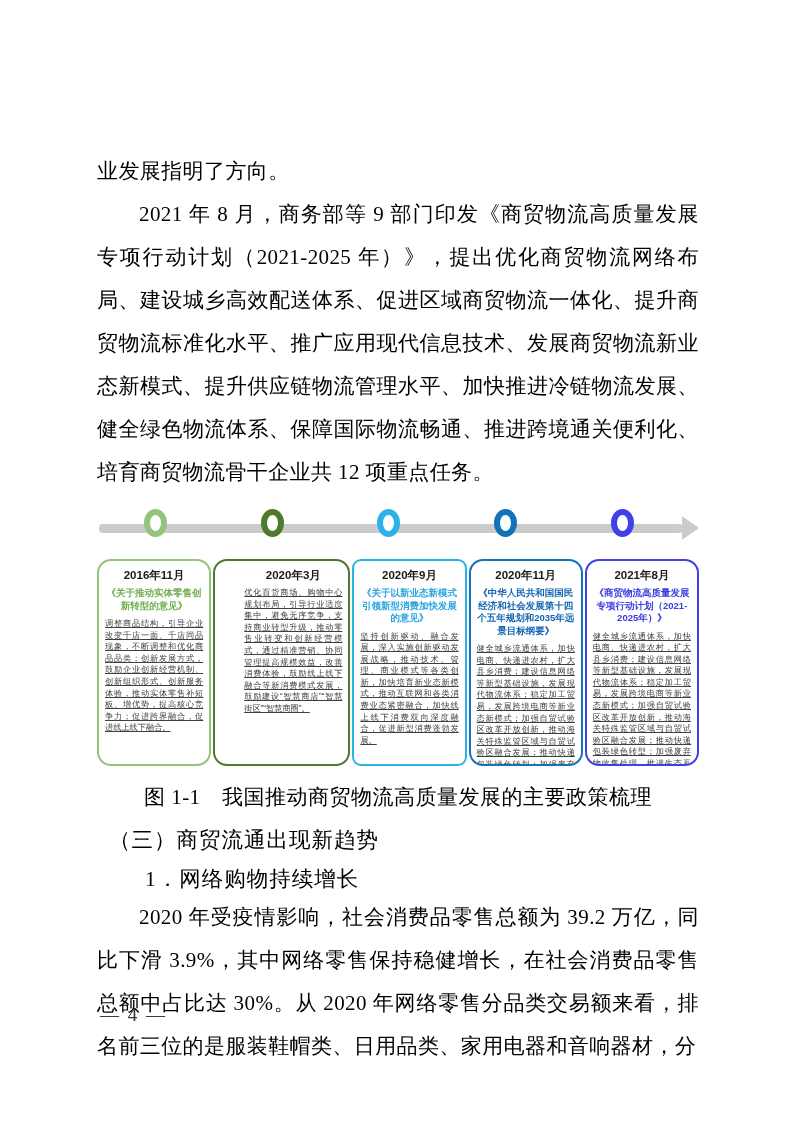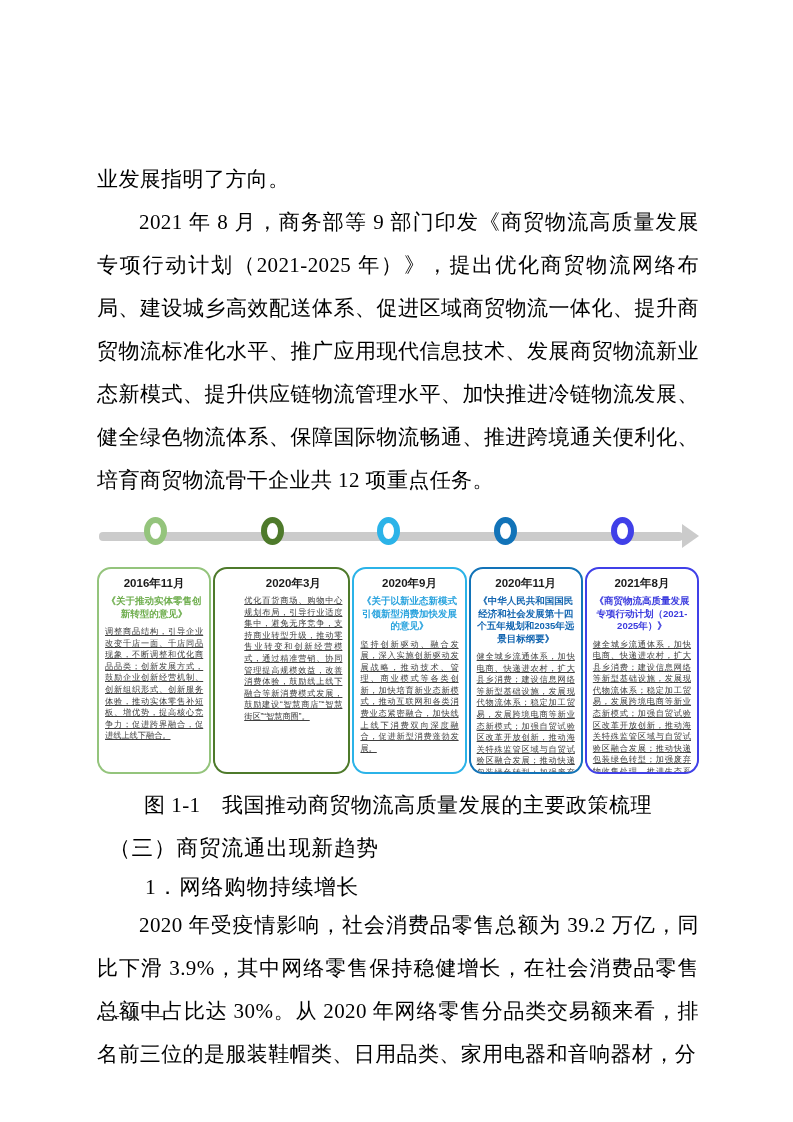--- a/index.html
+++ b/index.html
@@ -8,21 +8,21 @@
     position:relative;
     width:793px; height:1122px;
     margin:0 auto;
     background:#ffffff;
     font-family:"Liberation Serif", serif;
     color:#000;
     overflow:hidden;
   }
   .content {
     position:absolute;
-    left:97px; top:158px;
+    left:97px; top:150px;
     width:602px;
   }
   .body-text {
     font-size:21px;
     line-height:43px;
     text-align:justify;
     text-justify:inter-ideograph;
     letter-spacing:0.4px;
   }
   .indent { text-indent:2em; }
@@ -147,21 +147,21 @@
       <div class="boxes-row">
         <div class="milestone" style="border-color: rgb(148, 196, 124);">
           <div class="m-date">2016年11月</div>
           <div class="m-title" style="color: rgb(111, 174, 78);">《关于推动实体零售创新转型的意见》</div>
           <div class="m-body">调整商品结构，引导企业改变千店一面、千店同品现象，不断调整和优化商品品类；创新发展方式，鼓励企业创新经营机制、创新组织形式、创新服务体验，推动实体零售补短板、增优势，提高核心竞争力；促进跨界融合，促进线上线下融合。</div>
         </div>
         <div class="milestone" style="border-color: rgb(78, 122, 43); padding-left: 29px;">
           <div class="m-date">2020年3月</div>
           <div class="m-body">优化百货商场、购物中心规划布局，引导行业适度集中，避免无序竞争，支持商业转型升级，推动零售业转变和创新经营模式，通过精准营销、协同管理提高规模效益，改善消费体验，鼓励线上线下融合等新消费模式发展，鼓励建设“智慧商店”“智慧街区”“智慧商圈”。</div>
         </div>
-        <div class="milestone" style="border-color: rgb(43, 179, 232);">
+        <div class="milestone" style="border-color: rgb(43, 179, 232); border-radius: 9px;">
           <div class="m-date">2020年9月</div>
           <div class="m-title" style="color: rgb(41, 163, 222);">《关于以新业态新模式引领新型消费加快发展的意见》</div>
           <div class="m-body">坚持创新驱动、融合发展，深入实施创新驱动发展战略，推动技术、管理、商业模式等各类创新，加快培育新业态新模式，推动互联网和各类消费业态紧密融合，加快线上线下消费双向深度融合，促进新型消费蓬勃发展。</div>
         </div>
         <div class="milestone" style="border-color: rgb(18, 115, 184);">
           <div class="m-date">2020年11月</div>
           <div class="m-title" style="color: rgb(18, 101, 176);">《中华人民共和国国民经济和社会发展第十四个五年规划和2035年远景目标纲要》</div>
           <div class="m-body">健全城乡流通体系，加快电商、快递进农村，扩大县乡消费；建设信息网络等新型基础设施，发展现代物流体系；稳定加工贸易，发展跨境电商等新业态新模式；加强自贸试验区改革开放创新，推动海关特殊监管区域与自贸试验区融合发展；推动快递包装绿色转型；加强废弃物收集处理，推进生态系统保护和修复等。</div>
         </div>
         <div class="milestone" style="border-color: rgb(64, 64, 232);">

